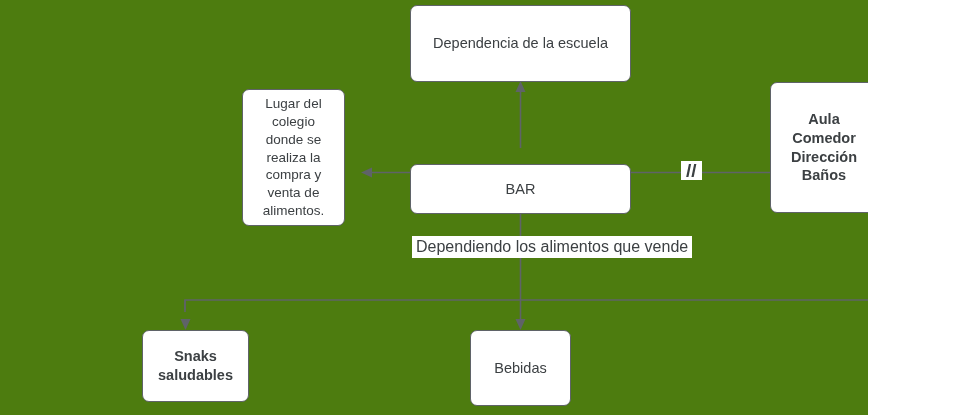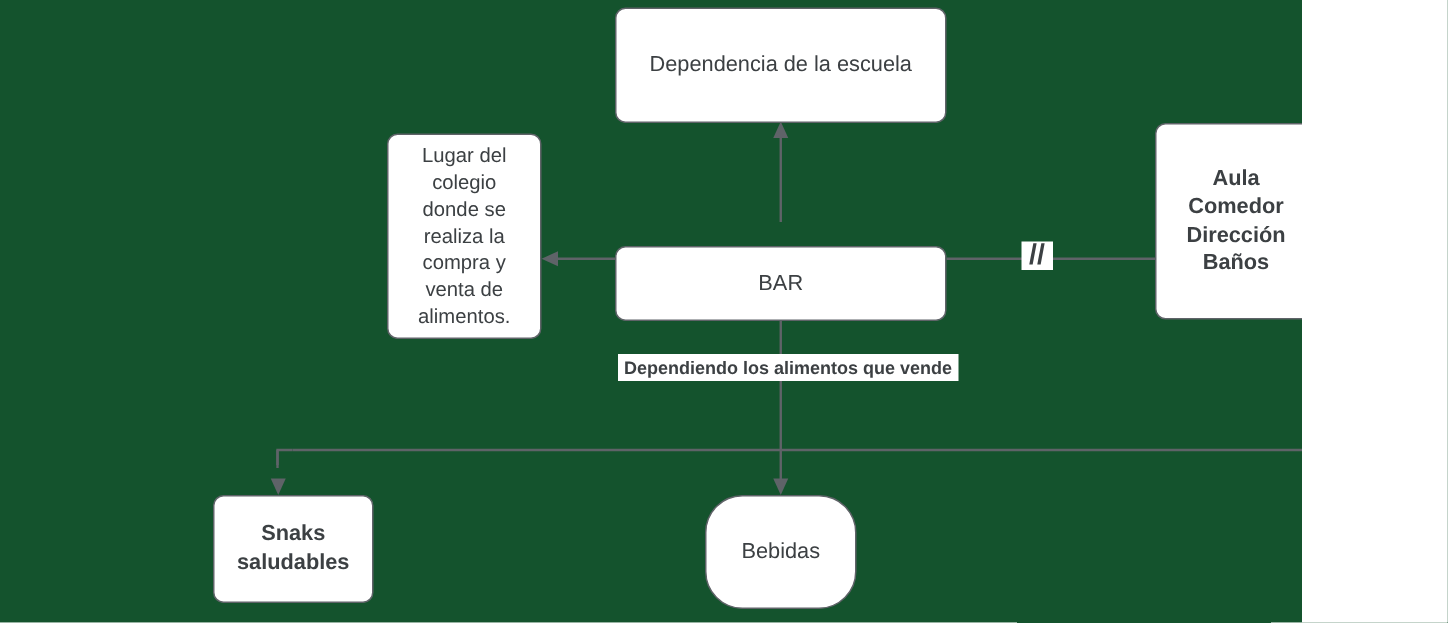--- a/index.html
+++ b/index.html
@@ -7,21 +7,21 @@
     padding: 0;
     background: #ffffff;
   }
   body {
     font-family: "Liberation Sans", sans-serif;
   }
   #canvas {
     position: relative;
     width: 868px;
     height: 415px;
-    background: #14532d;
+    background: #4d7c0f;
     overflow: hidden;
   }
   .node {
     position: absolute;
     box-sizing: border-box;
     border: 1.6px solid #5f6368;
     border-radius: 7px;
     background: #ffffff;
     color: #3c4043;
     display: flex;
@@ -33,24 +33,24 @@
     z-index: 2;
   }
   .node .node-label {
     display: block;
     white-space: pre-line;
     padding: 0 6px;
   }
   
   #node-dependencia { left: 410px; top: 5px;   width: 221px; height: 77px; }
   #node-bar         { left: 410px; top: 164px; width: 221px; height: 50px; }
-  #node-lugar       { left: 258px; top: 89px;  width: 103px; height: 137px; font-size: 13.5px; line-height: 1.33; }
+  #node-lugar       { left: 242px; top: 89px;  width: 103px; height: 137px; font-size: 13.5px; line-height: 1.33; }
   #node-aula        { left: 770px; top: 82px;  width: 108px; height: 131px; font-weight: bold; }
   #node-snaks       { left: 142px; top: 330px; width: 107px; height: 72px; font-weight: bold; }
-  #node-bebidas     { left: 470px; top: 330px; width: 101px; height: 76px; border-radius: 25px; }
+  #node-bebidas     { left: 470px; top: 330px; width: 101px; height: 76px; }
   #node-dulces      { left: 828px; top: 330px; width: 118px; height: 83px; font-size: 14px; }
 
   svg.edges {
     position: absolute;
     left: 0;
     top: 0;
     width: 965px;
     height: 415px;
     z-index: 1;
   }
@@ -69,22 +69,22 @@
     font-weight: 600;
     z-index: 3;
     background: #ffffff;
     padding: 0 5px;
     line-height: 1;
   }
   #break-bar-aula { left: 681px; top: 161px; }
   .caption {
     position: absolute;
     color: #3c4043;
-    font-size: 12px;
-    font-weight: bold;
+    font-size: 16px;
+    font-weight: normal;
     white-space: nowrap;
     background: #ffffff;
     padding: 2px 4px;
     z-index: 3;
   }
   #caption-alimentos { left: 412px; top: 236px; }
 </style>
 </head>
 <body>
 

